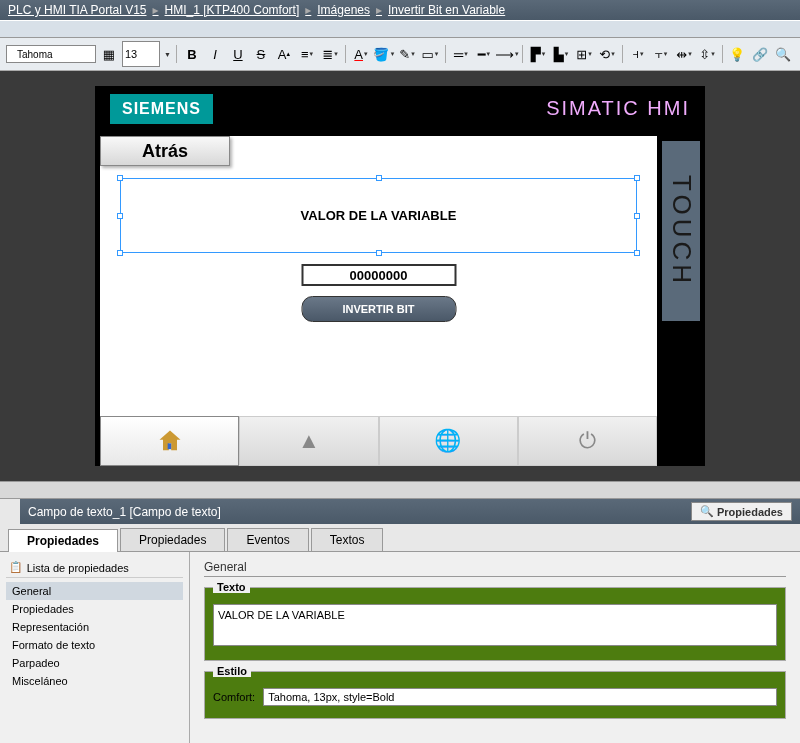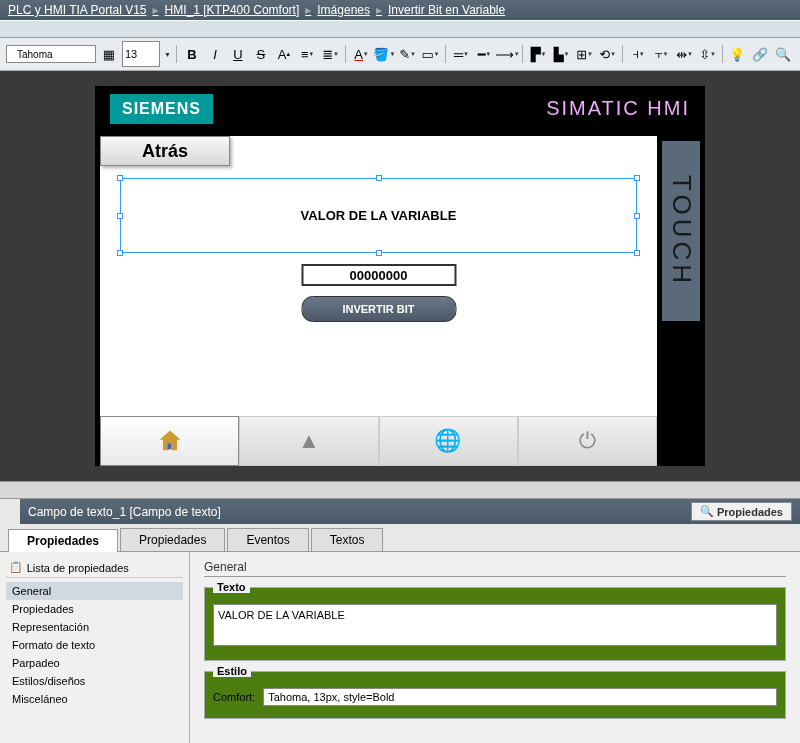--- a/index.html
+++ b/index.html
@@ -188,21 +188,20 @@
   <div class="props-left">
     <div class="list-header">
       <span>📋</span>
       <span>Lista de propiedades</span>
     </div>
     <div class="prop-item sel">General</div>
     <div class="prop-item">Propiedades</div>
     <div class="prop-item">Representación</div>
     <div class="prop-item">Formato de texto</div>
     <div class="prop-item">Parpadeo</div>
-    <div class="prop-item">Estilos/diseños</div>
     <div class="prop-item">Misceláneo</div>
   </div>
   <div class="props-right">
     <div class="section-hdr">General</div>
     <div class="group-box">
       <span class="group-title">Texto</span>
       <textarea class="text-input" style="">VALOR DE LA VARIABLE</textarea>
     </div>
     <div class="group-box">
       <span class="group-title">Estilo</span>

